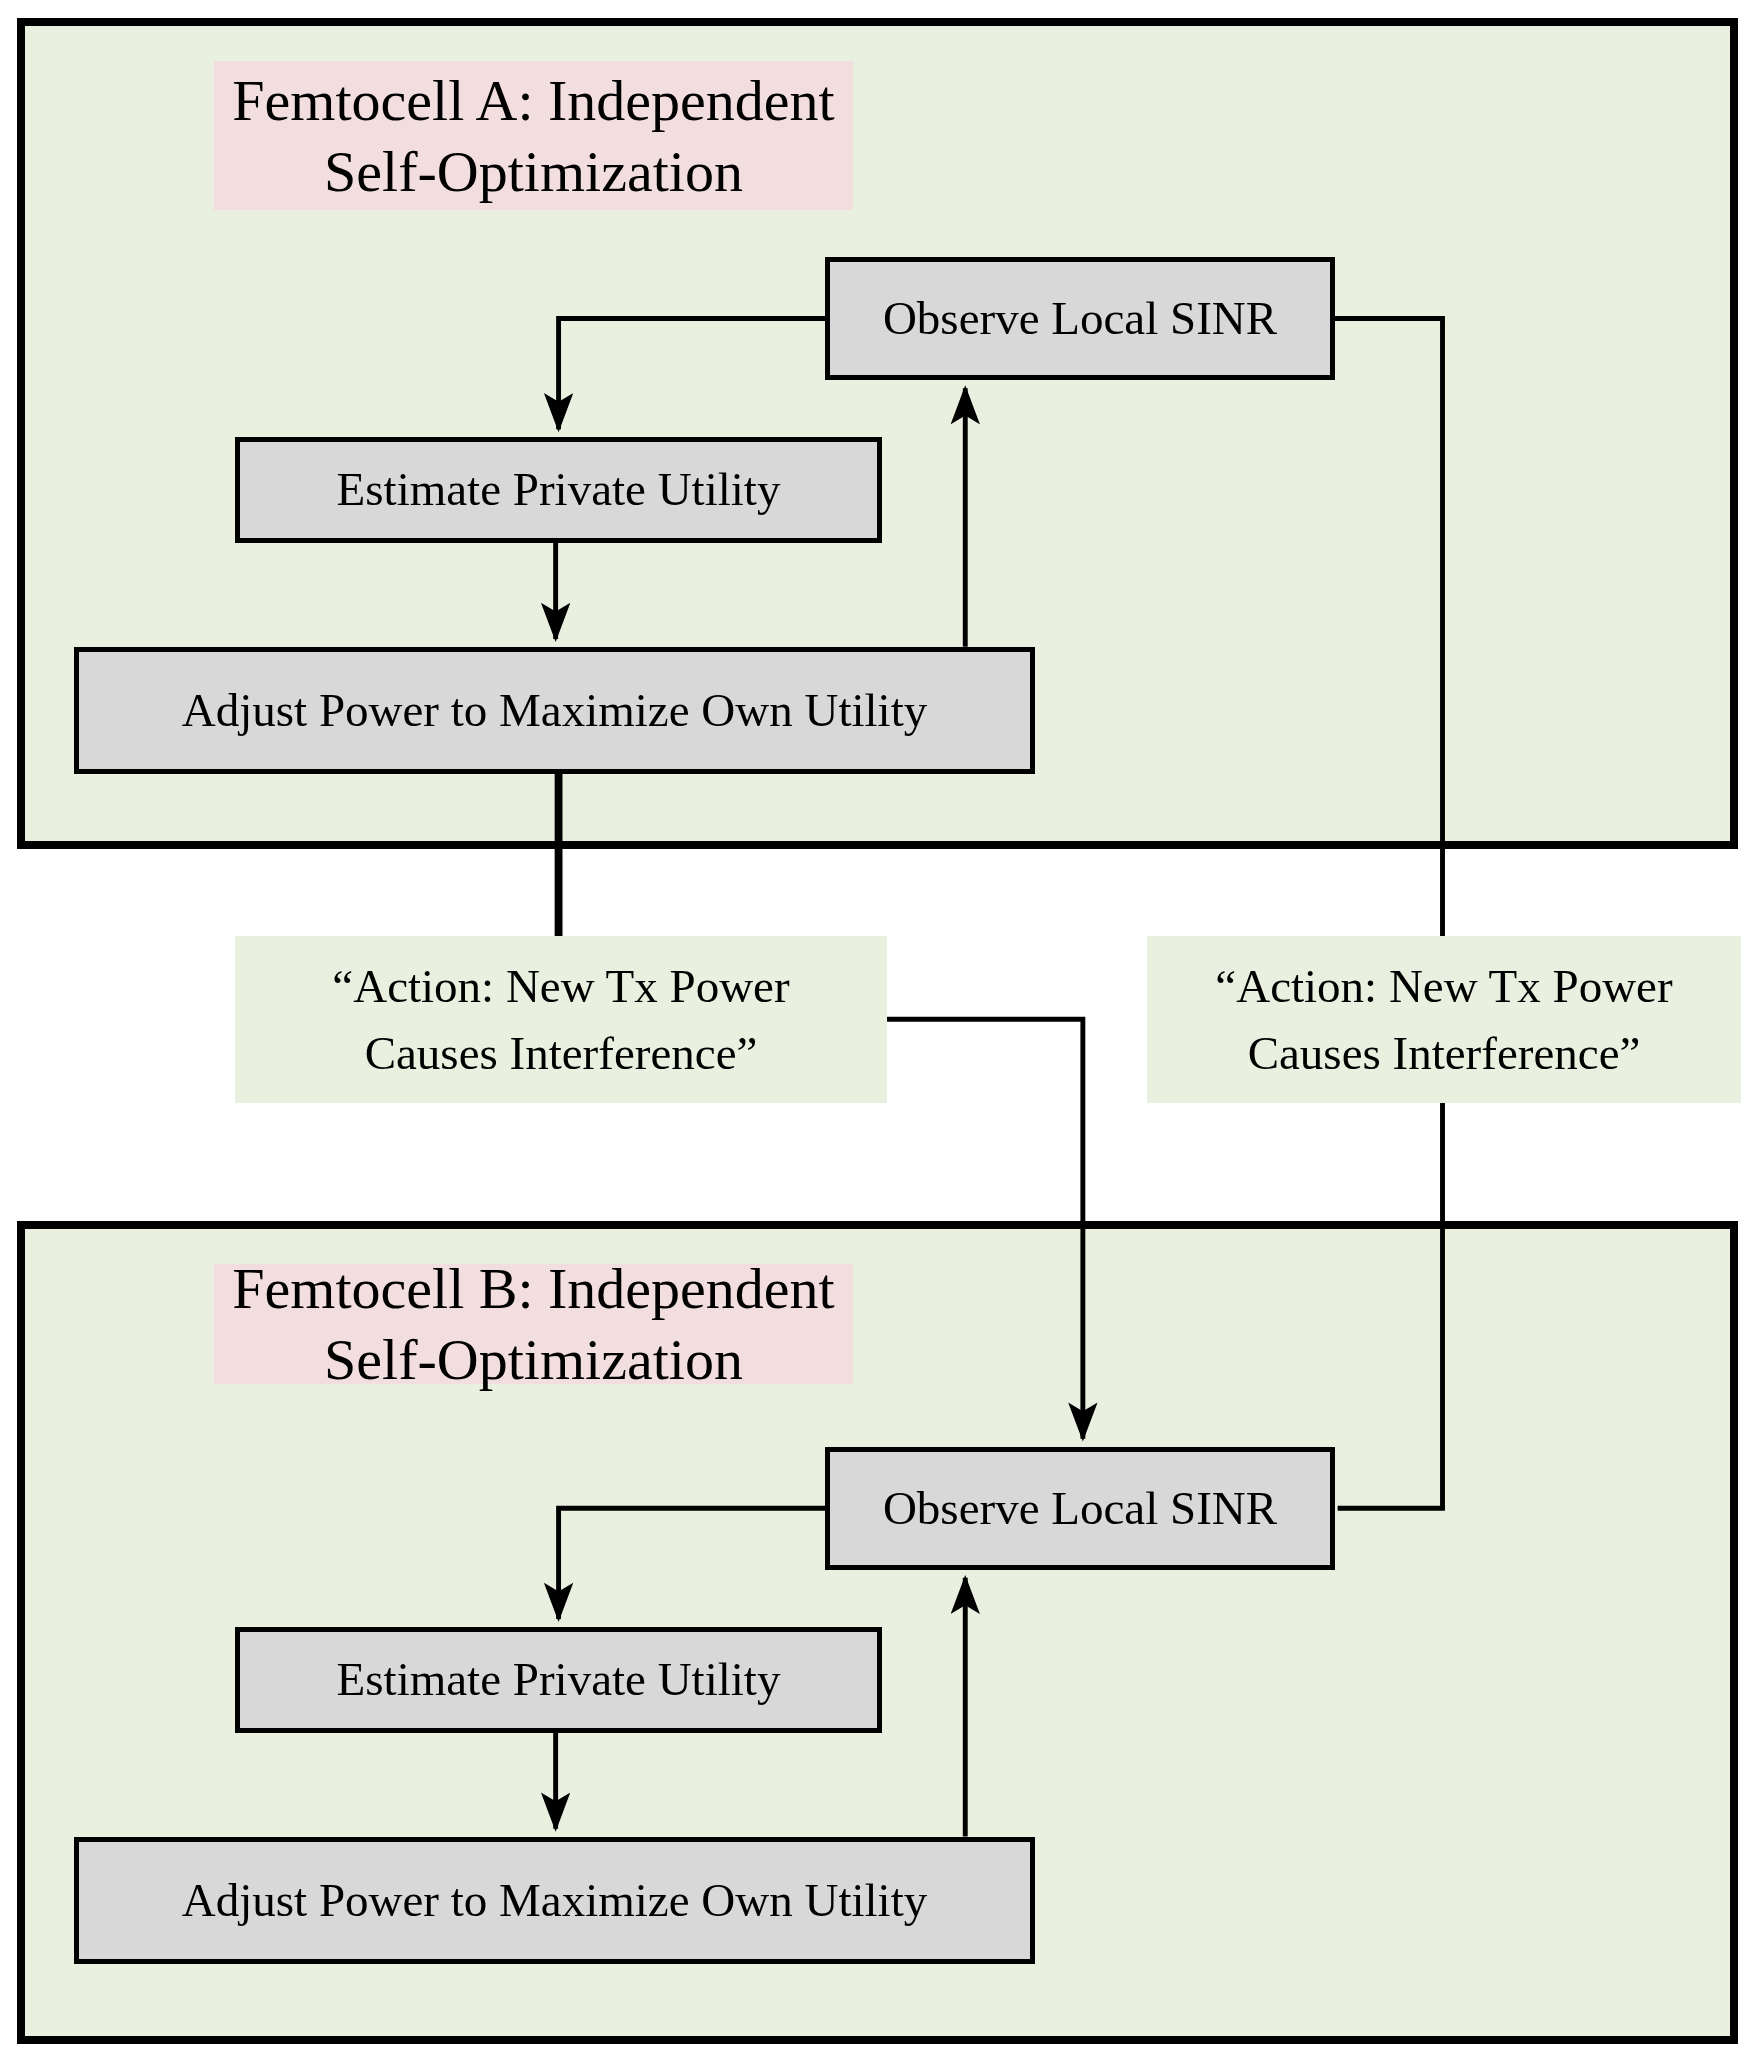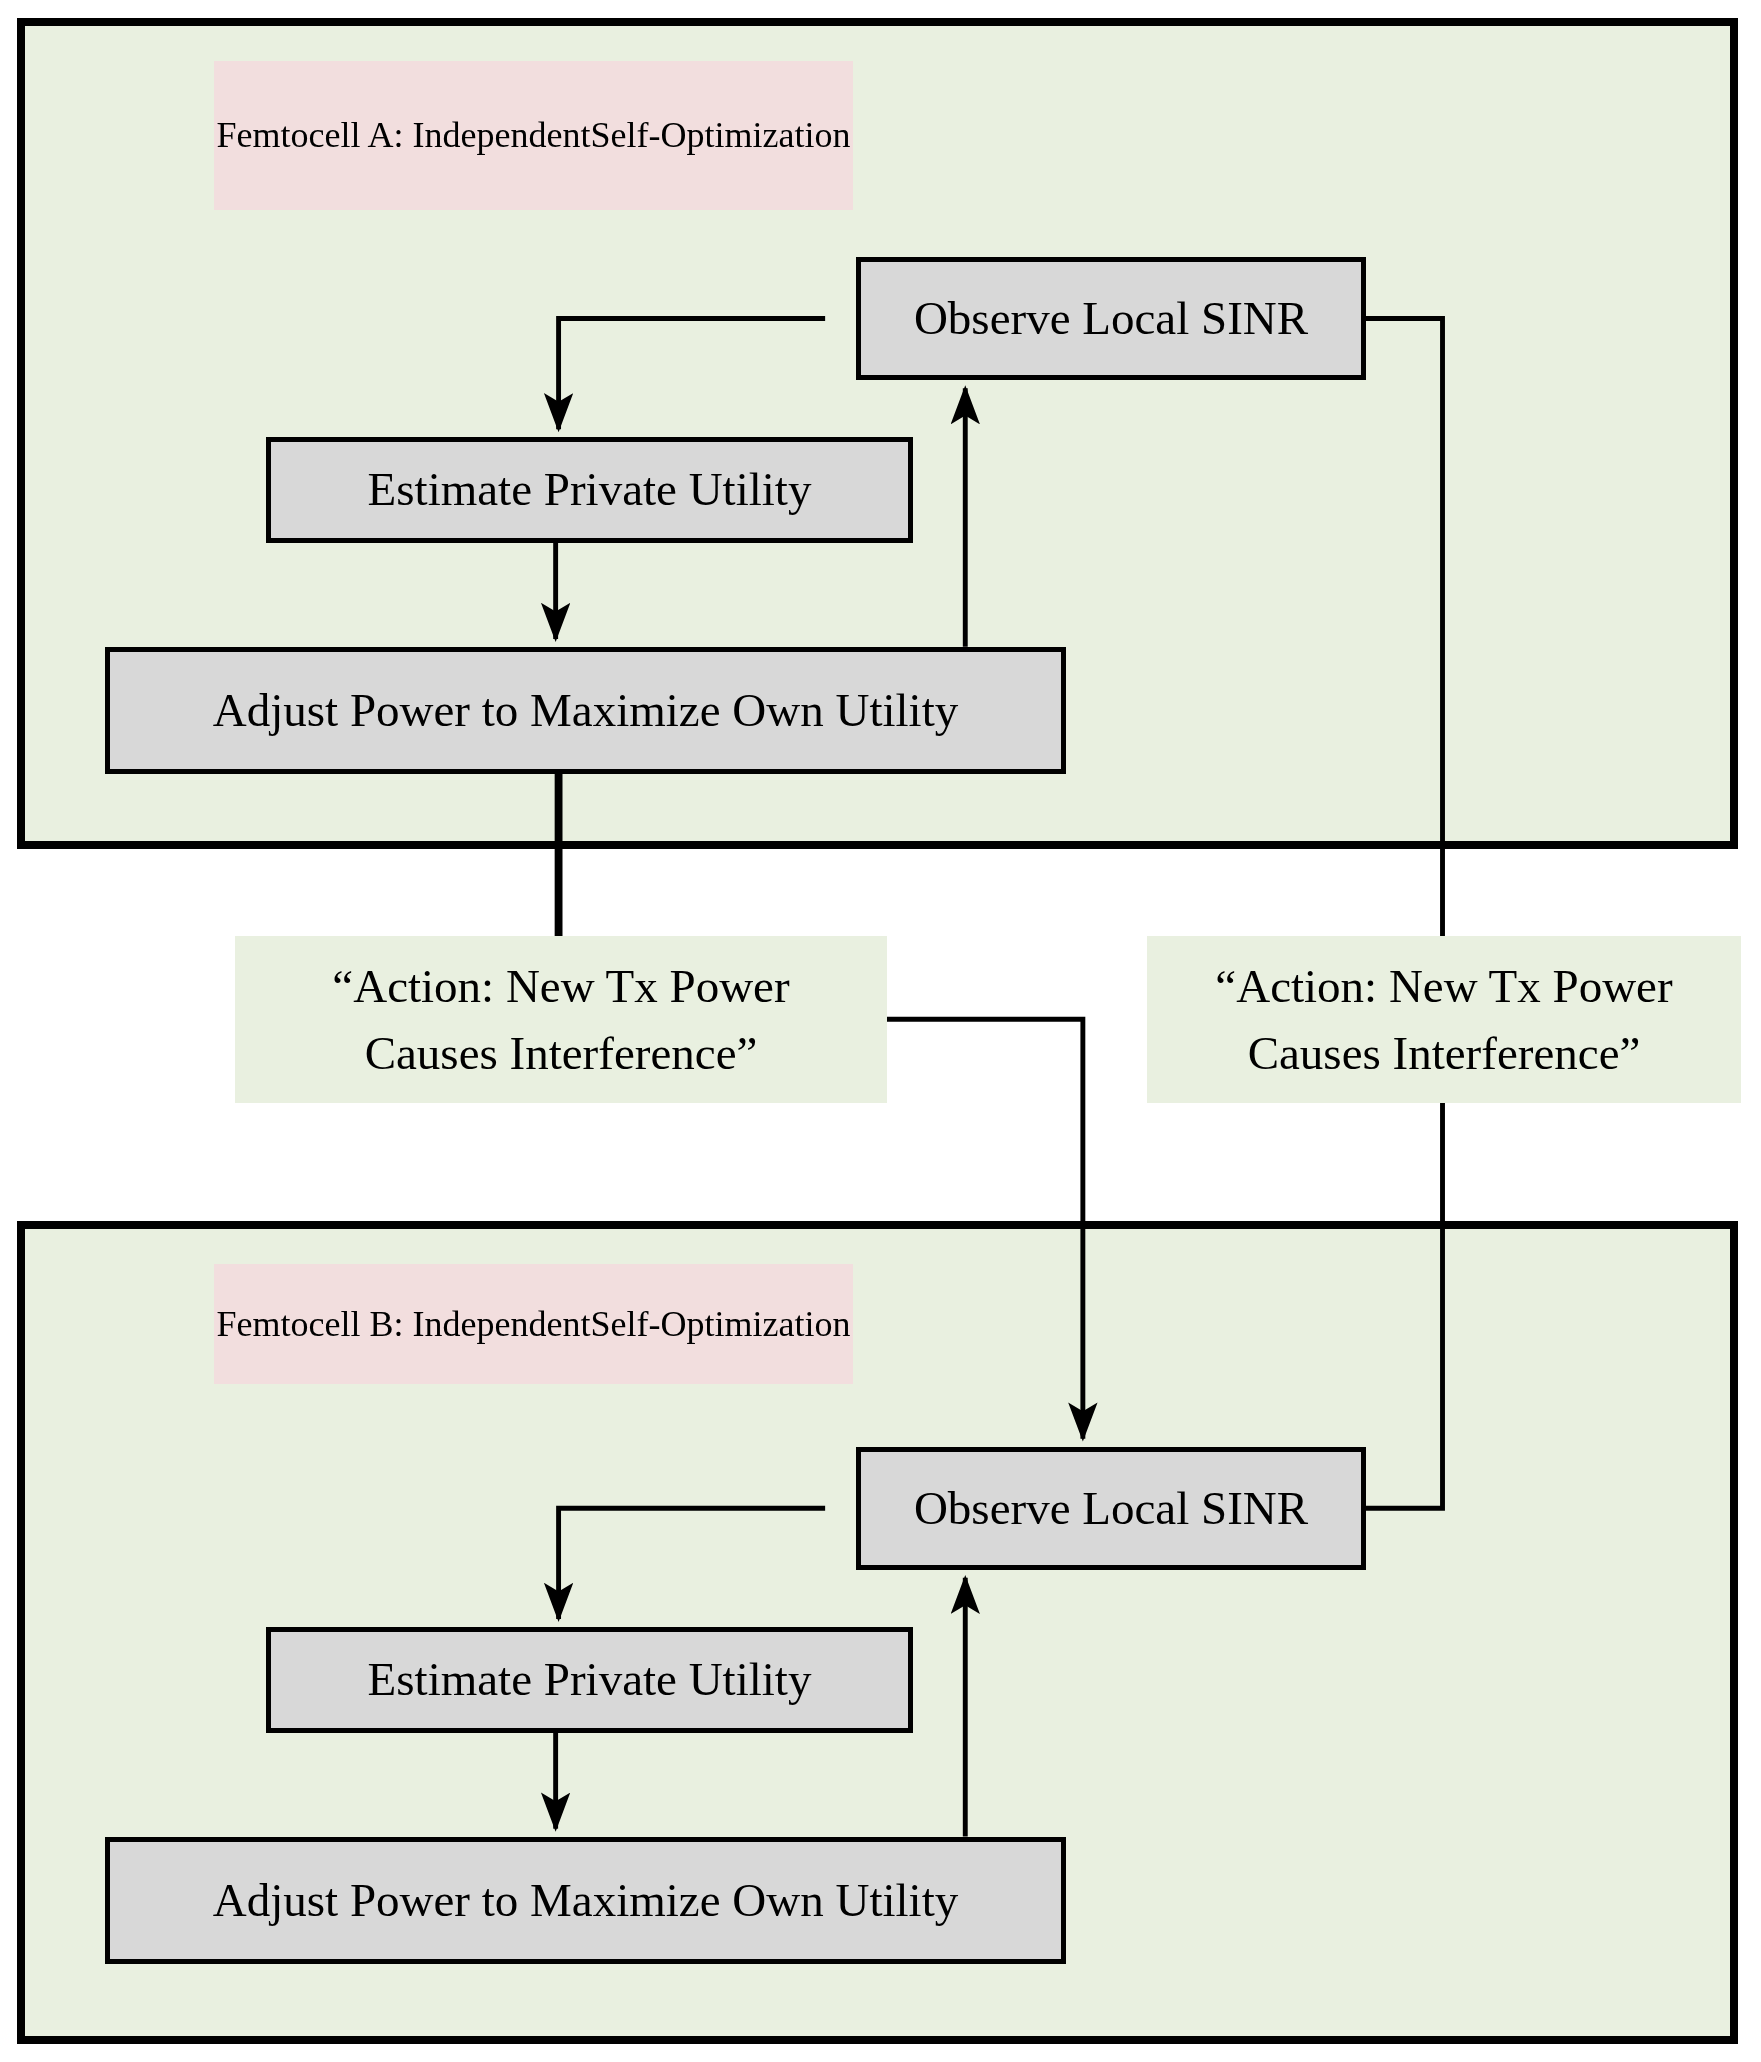--- a/index.html
+++ b/index.html
@@ -23,43 +23,42 @@
     z-index: 1;
   }
   #panel-a { left: 16.7px; top: 17.6px;   width: 1721px; height: 831px; }
   #panel-b { left: 16.7px; top: 1221px; width: 1721px; height: 823px; }
 
   .pink-label {
     position: absolute;
     background: var(--pink, #f2dede);
     z-index: 3;
     display: flex;
-    flex-direction: row;
+    flex-direction: column;
     justify-content: center;
     align-items: center;
     text-align: left;
-    font-size: 36px;
+    font-size: 58px;
     line-height: 71px;
   }
   #pink-a { left: 214px; top: 61px;   width: 639px; height: 149px; }
   #pink-b { left: 214px; top: 1264px; width: 639px; height: 120px; }
 
   .gray-box {
     position: absolute;
     background: var(--box-gray, #d8d8d8);
     border: 5.9px solid #000;
     box-sizing: border-box;
     z-index: 3;
     display: flex;
     justify-content: center;
     align-items: center;
     text-align: center;
     font-size: 47px;
     line-height: 1.1;
-    margin-left: 31px;
   }
   #observe-a  { left: 825px; top: 257px;  width: 510px; height: 123px; }
   #estimate-a { left: 235px; top: 437px;  width: 647px; height: 106px; }
   #adjust-a   { left: 74px;  top: 647px;  width: 961px; height: 127px; }
   #observe-b  { left: 825px; top: 1447px; width: 510px; height: 123px; }
   #estimate-b { left: 235px; top: 1627px; width: 647px; height: 106px; }
   #adjust-b   { left: 74px;  top: 1837px; width: 961px; height: 127px; }
 
   .action-label {
     position: absolute;

